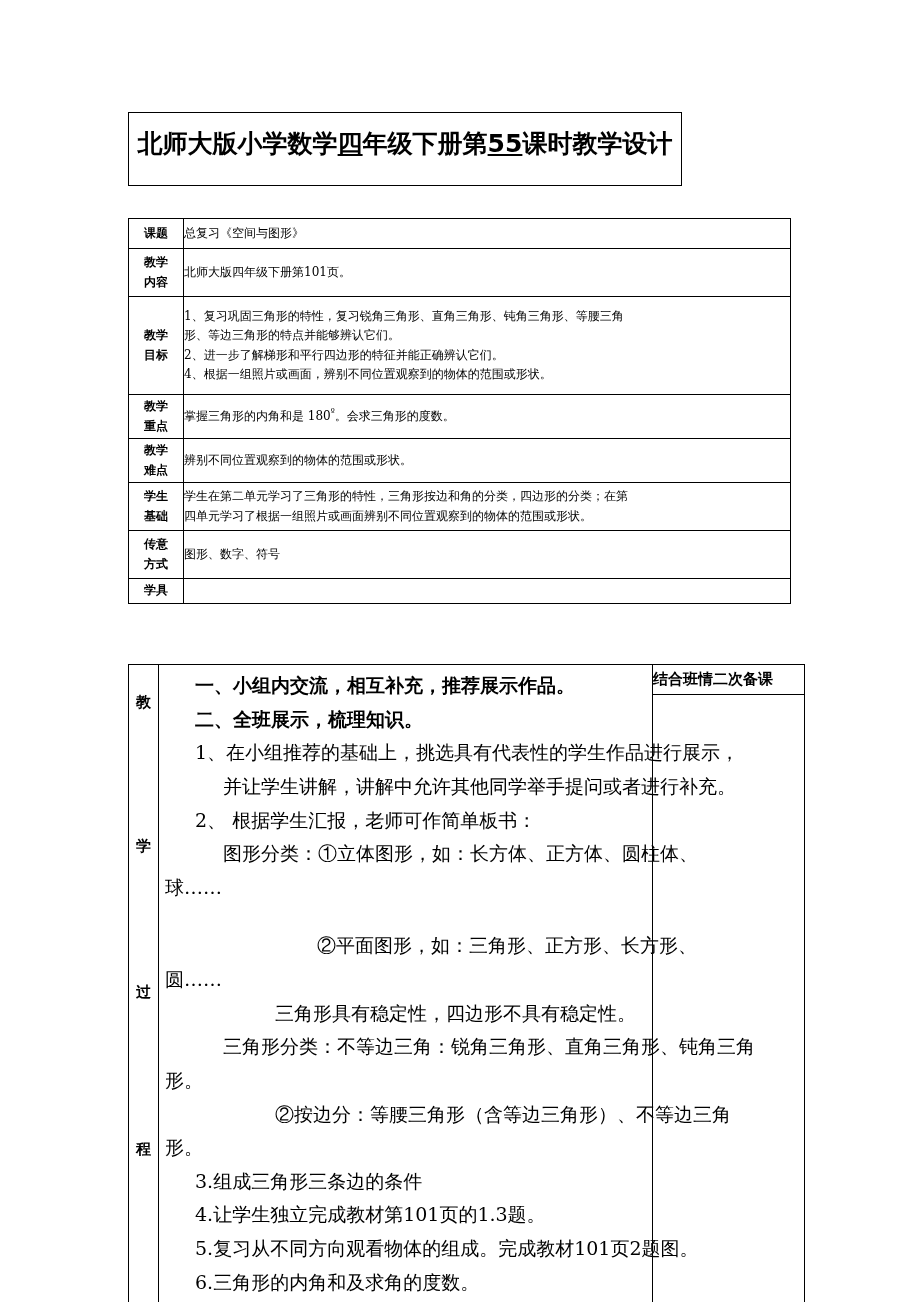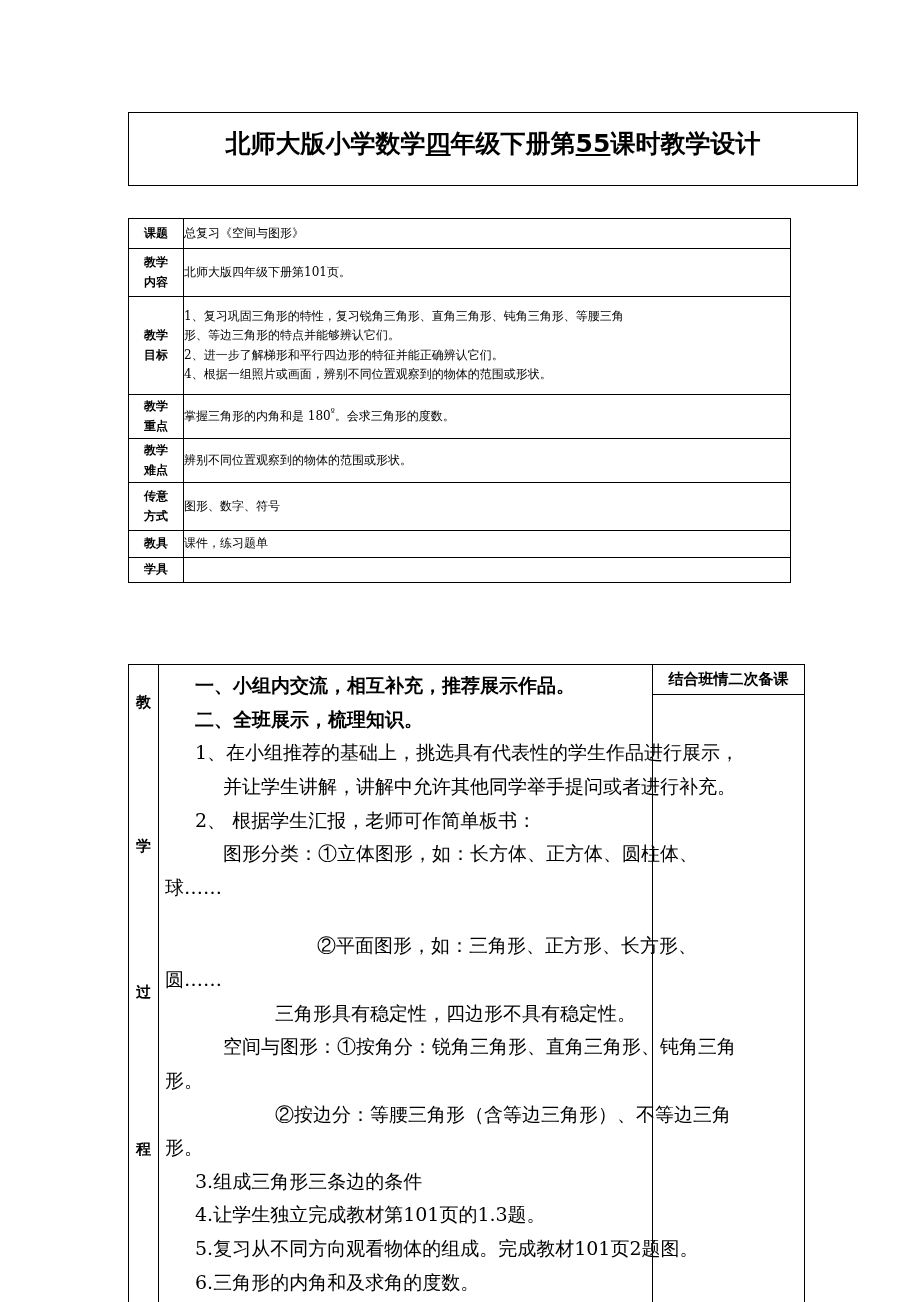--- a/index.html
+++ b/index.html
@@ -20,21 +20,21 @@
     left: 0; top: 0;
     width: 920px;
     height: 1302px;
   }
 
   
   .title-box {
     position: absolute;
     left: 128px;
     top: 112px;
-    width: 730px;
+    width: 554px;
     height: 74px;
     border: 1px solid #000;
     box-sizing: border-box;
   }
   .title-text {
     position: absolute;
     left: 0;
     top: 14px;
     width: 100%;
     text-align: center;
@@ -146,21 +146,20 @@
   .ind-2 { padding-left: 58px; }
   .ind-3 { padding-left: 110px; }
   .ind-4 { padding-left: 152px; margin-top: 25px; }
 
   .proc-right {
     width: 151px;
     padding: 0 !important;
     vertical-align: top;
   }
   .proc-right-head {
-    text-align: center;
     font-weight: bold;
     font-family: "DejaVu Sans", "Liberation Sans", sans-serif;
     font-size: 15px;
     padding: 5px 0 5px 0;
     border-bottom: 1px solid #000;
   }
   .proc-right-body { height: 466px; }
 </style>
 </head>
 <body>
@@ -210,33 +209,39 @@
       </tr>
 
       <tr class="h-nd">
         <td class="lbl">
           <div>教学</div>
           <div>难点</div>
         </td>
         <td class="val">辨别不同位置观察到的物体的范围或形状。</td>
       </tr>
 
+      <tr class="h-jc">
+        <td class="lbl">
+          <div>学生</div>
+          <div>基础</div>
+        </td>
+        <td class="val val-multi">
+          <div>学生在第二单元学习了三角形的特性，三角形按边和角的分类，四边形的分类；在第</div>
+          <div>四单元学习了根据一组照片或画面辨别不同位置观察到的物体的范围或形状。</div>
+        </td>
+      </tr>
 
       <tr class="h-cy">
         <td class="lbl">
           <div>传意</div>
           <div>方式</div>
         </td>
         <td class="val">图形、数字、符号</td>
       </tr>
 
-      <tr class="h-jj">
-        <td class="lbl">教具</td>
-        <td class="val">课件，练习题单</td>
-      </tr>
 
       <tr class="h-xj">
         <td class="lbl">学具</td>
         <td class="val"></td>
       </tr>
     </tbody>
   </table>
 
   <table class="proc-table">
     <tbody>
@@ -254,21 +259,21 @@
           <div class="proc-line bold ind-1">一、小组内交流，相互补充，推荐展示作品。</div>
           <div class="proc-line bold ind-1">二、全班展示，梳理知识。</div>
           <div class="proc-line ind-1">1、在小组推荐的基础上，挑选具有代表性的学生作品进行展示，</div>
           <div class="proc-line ind-2">并让学生讲解，讲解中允许其他同学举手提问或者进行补充。</div>
           <div class="proc-line ind-1">2、 根据学生汇报，老师可作简单板书：</div>
           <div class="proc-line ind-2">图形分类：①立体图形，如：长方体、正方体、圆柱体、</div>
           <div class="proc-line ind-0">球……</div>
           <div class="proc-line ind-4">②平面图形，如：三角形、正方形、长方形、</div>
           <div class="proc-line ind-0">圆……</div>
           <div class="proc-line ind-3">三角形具有稳定性，四边形不具有稳定性。</div>
-          <div class="proc-line ind-2">空间与图形：①按角分：锐角三角形、直角三角形、钝角三角</div>
+          <div class="proc-line ind-2">三角形分类：不等边三角：锐角三角形、直角三角形、钝角三角</div>
           <div class="proc-line ind-0">形。</div>
           <div class="proc-line ind-3">②按边分：等腰三角形（含等边三角形）、不等边三角</div>
           <div class="proc-line ind-0">形。</div>
           <div class="proc-line ind-1">3.组成三角形三条边的条件</div>
           <div class="proc-line ind-1">4.让学生独立完成教材第101页的1.3题。</div>
           <div class="proc-line ind-1">5.复习从不同方向观看物体的组成。完成教材101页2题图。</div>
           <div class="proc-line ind-1">6.三角形的内角和及求角的度数。</div>
         </td>
 
         <td class="proc-right">

